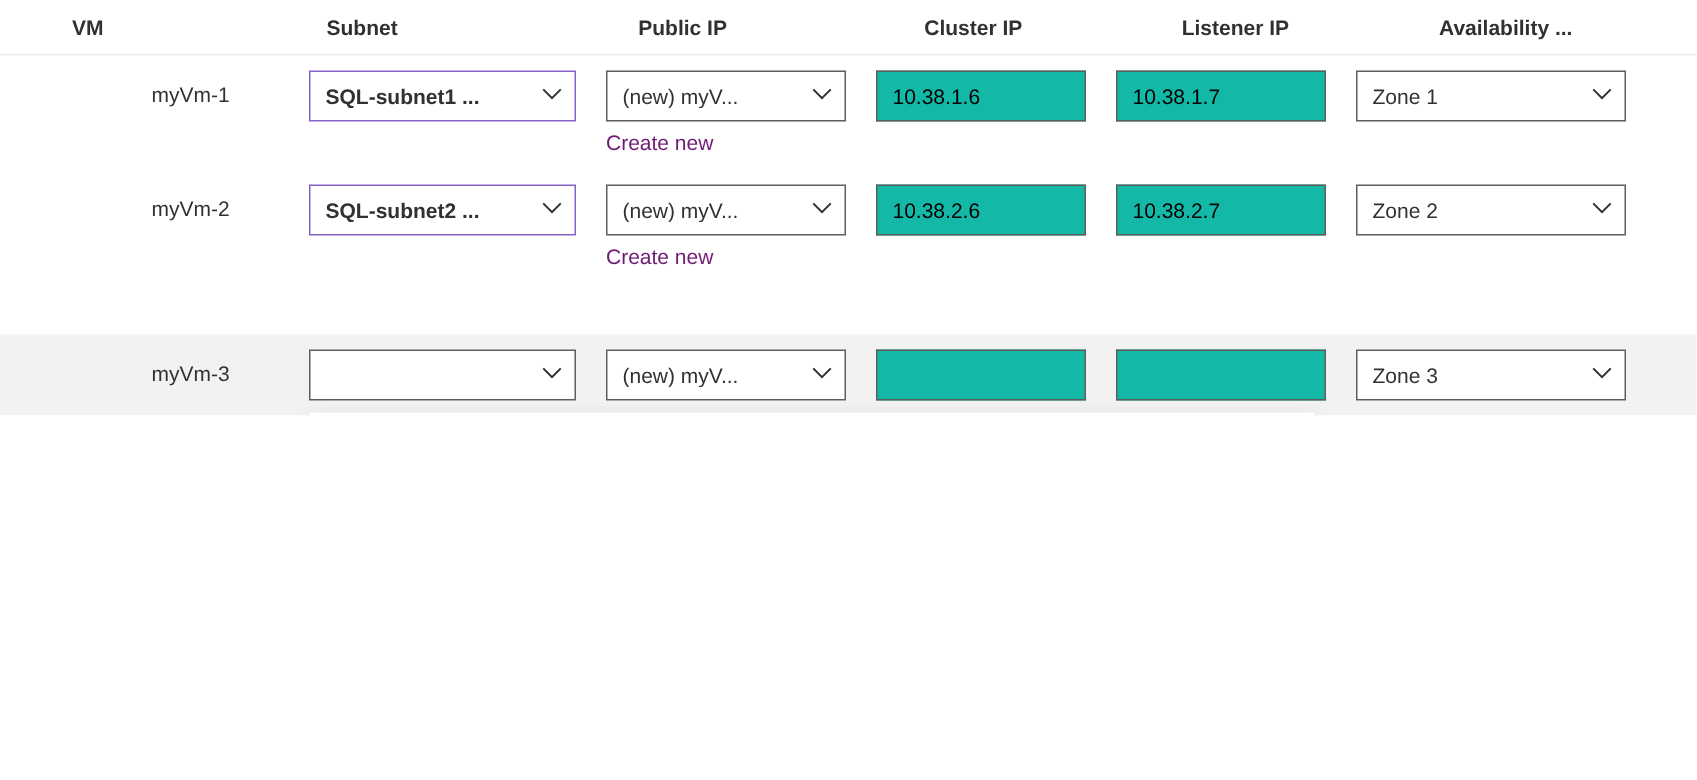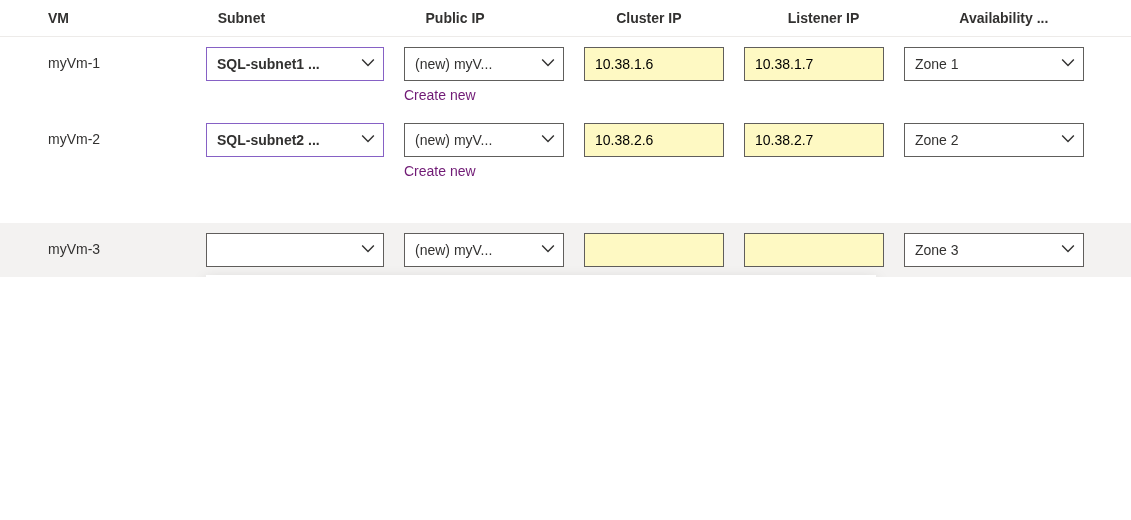--- a/index.html
+++ b/index.html
@@ -7,31 +7,31 @@
     .table { width: 100%; }
     .header-row { display: flex; padding: 10px 0 10px 48px; border-bottom: 1px solid #edebe9; font-weight: 600; color: #323130; gap: 19px; }
     .col-vm { width: 158px; }
     .col-subnet { width: 198px; }
     .col-publicip { width: 180px; }
     .col-clusterip { width: 160px; }
     .col-listenerip { width: 160px; }
     .col-avail { width: 180px; }
     .row { display: flex; padding: 10px 0 10px 48px; align-items: flex-start; position: relative; }
     .row.active { background: #f3f2f1; margin-top: 34px; }
-    .vm-cell { width: 158px; padding-top: 8px; }
+    .vm-cell { width: 158px; padding-top: 8px; text-align: center; }
     .subnet-cell { width: 198px; padding-right: 20px; font-weight: bold; }
     .publicip-cell { width: 180px; padding-right: 20px; }
     .clusterip-cell { width: 160px; padding-right: 20px; }
     .listenerip-cell { width: 160px; padding-right: 20px; }
     .avail-cell { width: 180px; }
     .dropdown { position: relative; width: 100%; height: 34px; border: 1px solid #605e5c; background: #fff; display: flex; align-items: center; padding: 0 30px 0 10px; cursor: pointer; }
     .dropdown.purple { border-color: #8661c5; }
     .dropdown .chev { position: absolute; right: 8px; top: 50%; transform: translateY(-50%); }
     .dropdown-text { white-space: nowrap; overflow: hidden; text-overflow: ellipsis; }
-    .text-input { width: 100%; height: 34px; border: 1px solid #605e5c; background: #fef9c3; padding: 0 10px; font-family: inherit; font-size: 14px; }
+    .text-input { width: 100%; height: 34px; border: 1px solid #605e5c; background: #14b8a6; padding: 0 10px; font-family: inherit; font-size: 14px; }
     .link { color: #701a75; margin-top: 6px; display: inline-block; cursor: pointer; }
     .popup { position: absolute; left: 206px; top: 52px; width: 670px; background: #fff; box-shadow: 0 6px 14px rgba(0,0,0,0.2); z-index: 10; padding: 8px; }
     .filter-input { width: 100%; height: 36px; border: 1px solid #605e5c; padding: 0 10px; font-family: inherit; font-size: 14px; color: #605e5c; }
     .options-wrap { position: relative; margin-top: 8px; max-height: 180px; overflow: hidden; }
     .option { padding: 12px 8px; cursor: pointer; }
     .scroll-thumb { position: absolute; right: 2px; top: 6px; width: 8px; height: 140px; background: #c8c6c4; border-radius: 4px; }
     .scroll-arrow-up { position: absolute; right: 1px; top: -6px; width: 0; height: 0; border-left: 5px solid transparent; border-right: 5px solid transparent; border-bottom: 7px solid #605e5c; }
     .arrow-annotation { position: absolute; left: 458px; top: 212px; z-index: 20; }
     svg.chev-svg { width: 14px; height: 14px; }
   </style>

